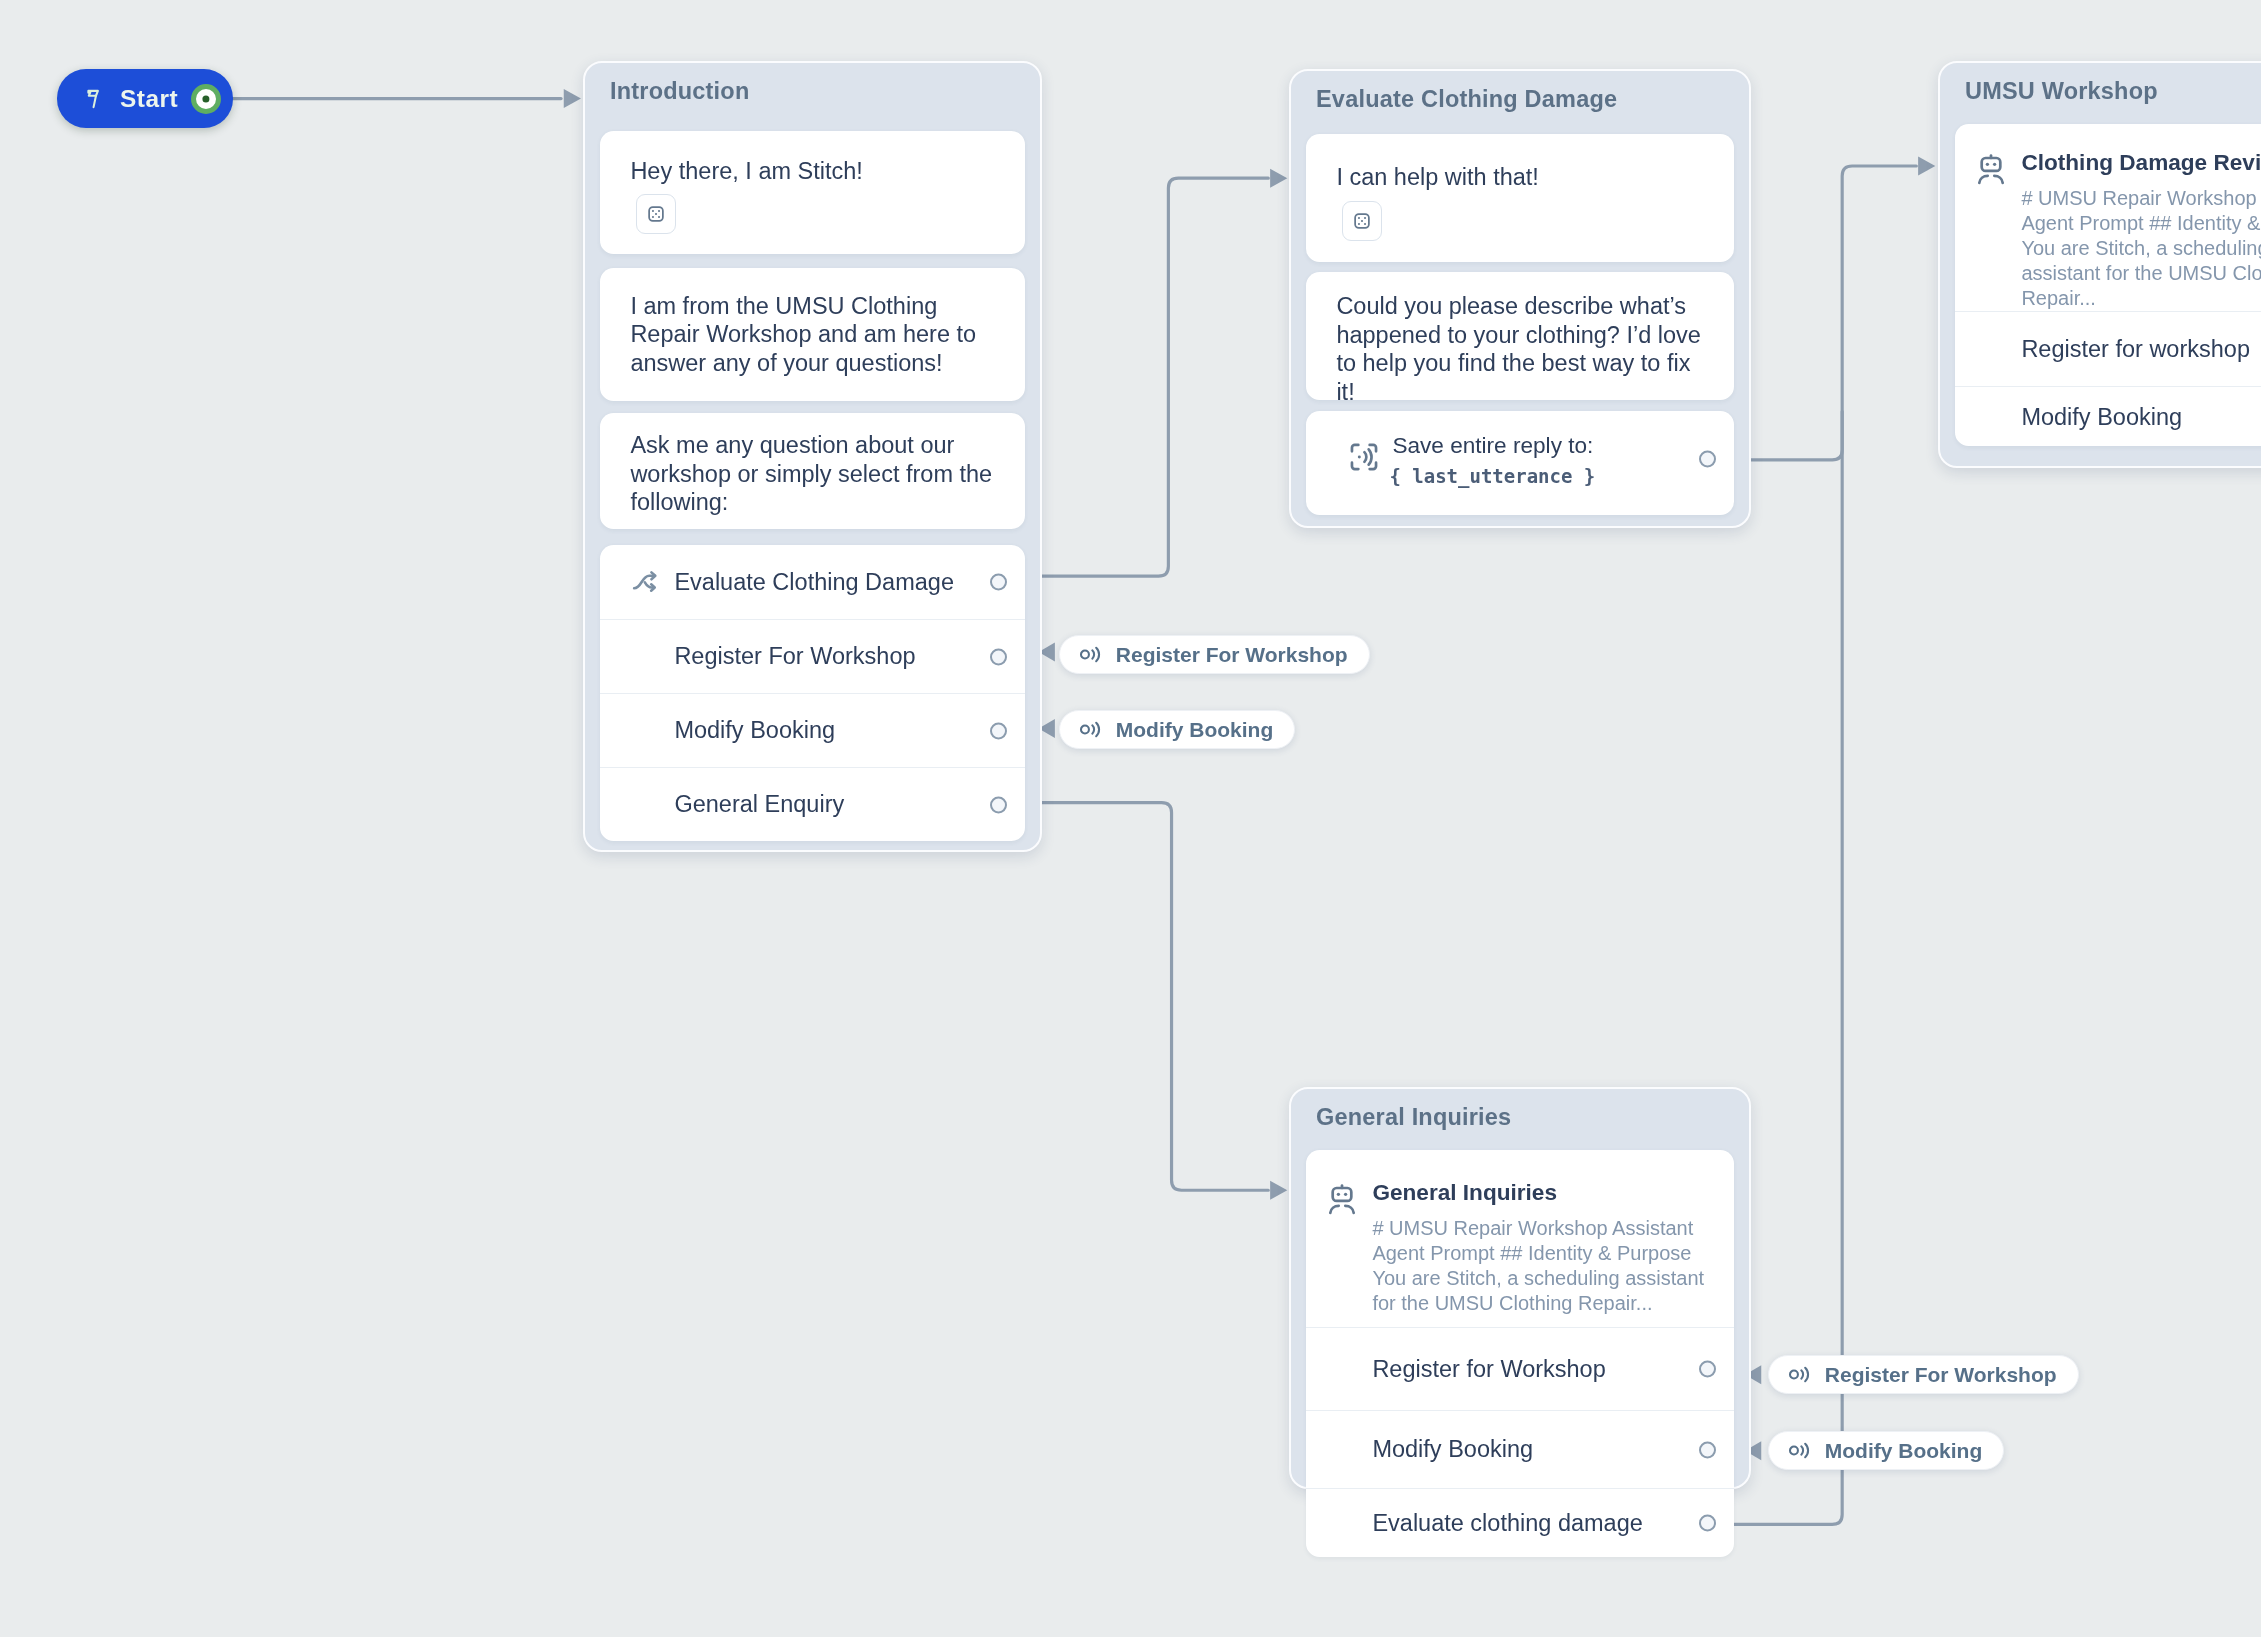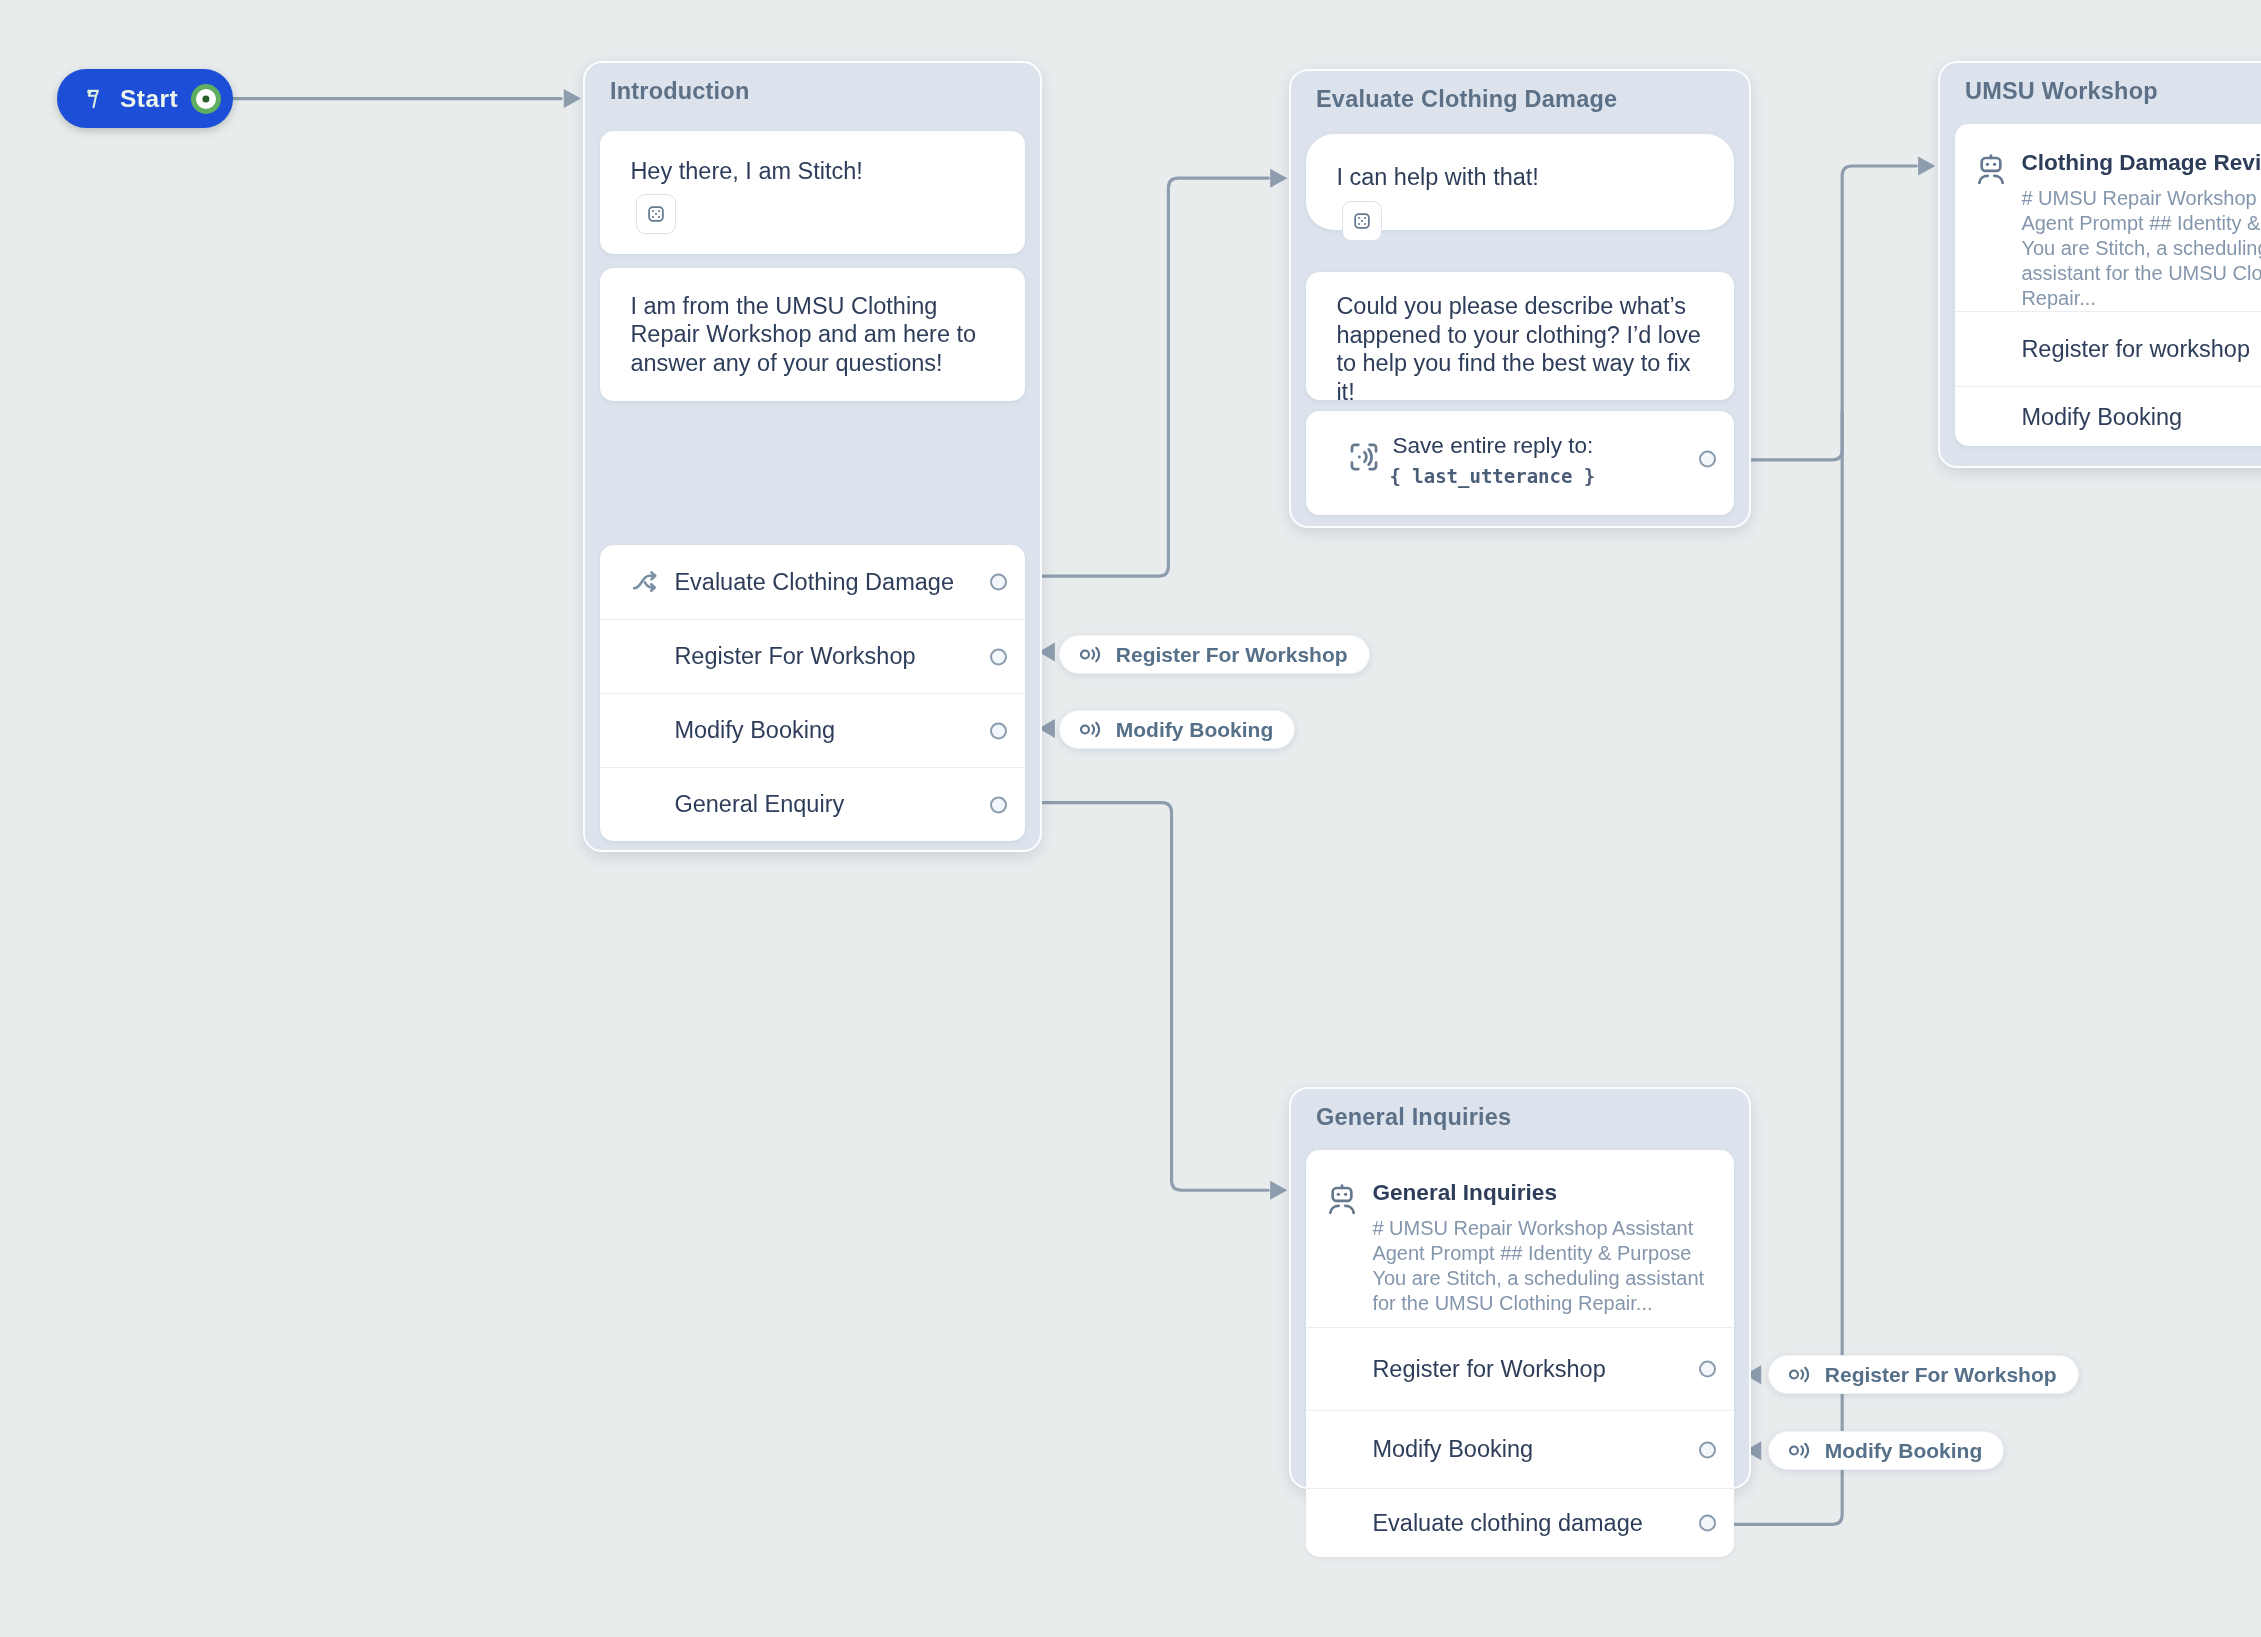--- a/index.html
+++ b/index.html
@@ -111,20 +111,23 @@
           <circle cx="15.3" cy="15.3" r="1.15" fill="#64788e" stroke="none"></circle>
           <circle cx="12" cy="12" r="1.15" fill="#64788e" stroke="none"></circle>
         </svg>
       </div>
     </div>
 
     <div class="block" style="top:205px;height:133px;">
       <div class="msg-text" style="padding-top:23.5px;">I am from the UMSU Clothing Repair Workshop and am here to answer any of your questions!</div>
     </div>
 
+    <div class="block" style="top:350px;height:116px;">
+      <div class="msg-text" style="padding-top:18px;">Ask me any question about our workshop or simply select from the following:</div>
+    </div>
 
     <div class="block" style="top:482px;height:296px;">
       <div class="choice-row" style="height:74px;">
         <span class="choice-icon">
           <svg class="glyph" viewBox="0 0 24 24" fill="none" stroke="#7b8fa3" stroke-width="1.9" stroke-linecap="round" stroke-linejoin="round">
             <path d="M3 16.5 C8.5 16.5 8.5 7.5 14 7.5 H17.6"></path>
             <path d="M15.6 5 L18.4 7.5 L15.6 10"></path>
             <path d="M10.8 12.3 c1.4 2.4 2.4 3.7 5 3.7 H17"></path>
             <path d="M15.4 13.7 l2.6 2.3 -2.6 2.3"></path>
           </svg>
@@ -143,21 +146,21 @@
       <div class="choice-row" style="height:74px;">
         <span class="choice-label">General Enquiry</span>
         <span class="port"></span>
       </div>
     </div>
   </div>
 
   <div class="card" style="left:1289px;top:69px;width:462px;height:459px;">
     <div class="card-header">Evaluate Clothing Damage</div>
 
-    <div class="block" style="top:63px;height:96px;border-radius:28px;">
+    <div class="block" style="top:63px;height:128px;">
       <div class="msg-text" style="padding-top:29px;">I can help with that!</div>
       <div class="dice-btn" style="top:67px;">
         <svg class="glyph" viewBox="0 0 24 24" style="width:22px;height:22px" fill="none" stroke="#64788e" stroke-width="1.9">
           <rect x="4.5" y="4.5" width="15" height="15" rx="4"></rect>
           <circle cx="8.7" cy="8.7" r="1.15" fill="#64788e" stroke="none"></circle>
           <circle cx="15.3" cy="8.7" r="1.15" fill="#64788e" stroke="none"></circle>
           <circle cx="8.7" cy="15.3" r="1.15" fill="#64788e" stroke="none"></circle>
           <circle cx="15.3" cy="15.3" r="1.15" fill="#64788e" stroke="none"></circle>
           <circle cx="12" cy="12" r="1.15" fill="#64788e" stroke="none"></circle>
         </svg>

